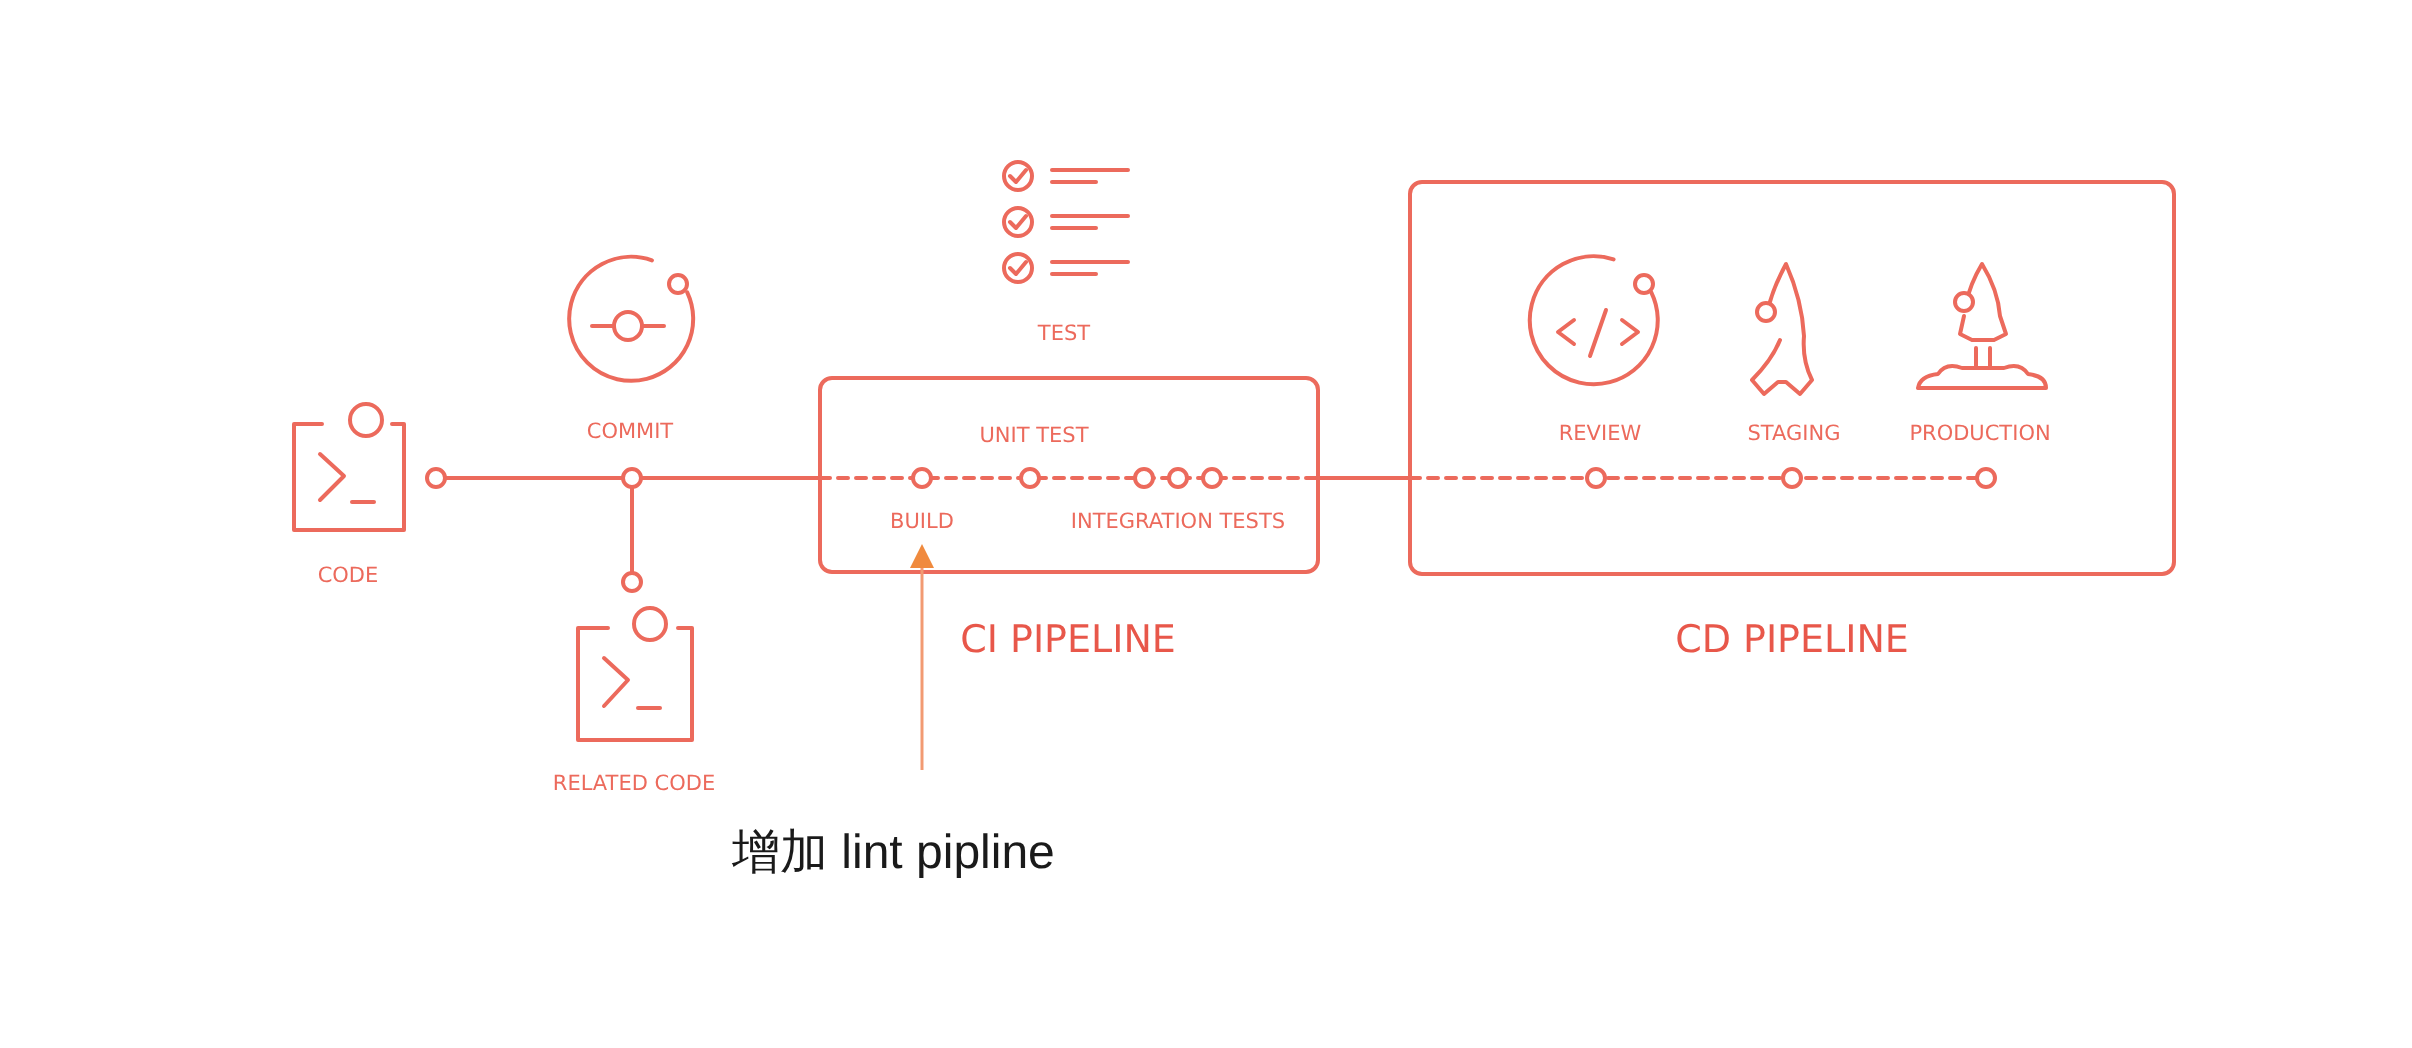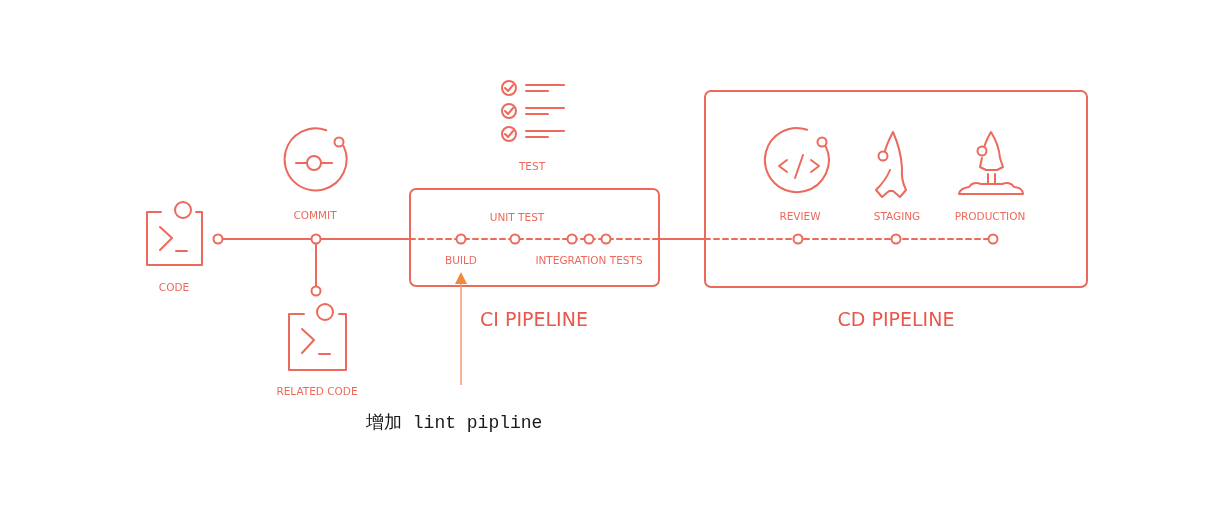--- a/index.html
+++ b/index.html
@@ -1,20 +1,20 @@
 <!DOCTYPE html>
 <html><head>
 <meta charset="utf-8">
 <style>
   html, body { margin:0; padding:0; background:#ffffff; }
   body { width:1206px; height:524px; position:relative; overflow:hidden; font-family:"Liberation Sans", sans-serif; }
   svg { position:absolute; left:0; top:0; }
   .lbl { font-family:"DejaVu Sans", sans-serif; fill:#ec6a5c; font-size:10.5px; text-anchor:middle; }
   .big { font-family:"DejaVu Sans", sans-serif; fill:#e8574a; font-size:19px; text-anchor:middle; }
-  .note { position:absolute; left:366px; top:410px; font-family:Liberation Mono, monospace; font-size:18px; color:#1a1a1a; }
+  .note { position:absolute; left:366px; top:410px; font-family:Liberation Sans, sans-serif; font-size:24px; color:#1a1a1a; }
   .stroke { stroke:#ec6a5c; fill:none; stroke-width:2; stroke-linecap:round; stroke-linejoin:round; }
   .node { stroke:#ec6a5c; fill:#ffffff; stroke-width:2; }
 </style>
 </head>
 <body>
 
 <svg width="1206" height="524" viewBox="0 0 1206 524">
 
   <rect x="410" y="189" width="249" height="97" rx="6" class="stroke"></rect>
   <rect x="705" y="91" width="382" height="196" rx="6" class="stroke"></rect>

